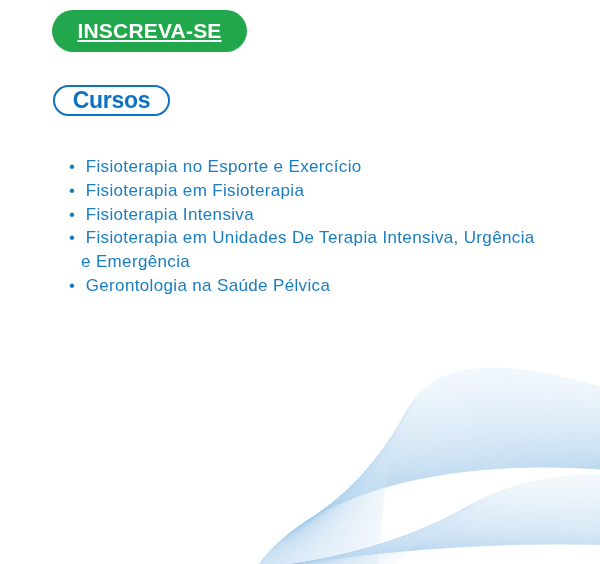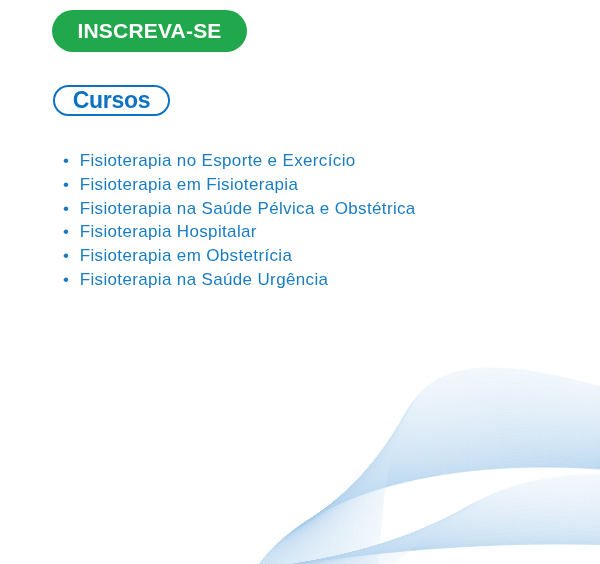--- a/index.html
+++ b/index.html
@@ -40,20 +40,21 @@
     font-family: "Liberation Sans", sans-serif;
     font-size: 21px;
     font-weight: bold;
     letter-spacing: 0.2px;
     line-height: 42px;
     text-align: center;
     padding: 0;
     cursor: pointer;
     z-index: 3;
     white-space: nowrap;
+    text-decoration: underline;
   }
 
   
   #cursos-badge {
     position: absolute;
     left: 53px;
     top: 85px;
     width: 117px;
     height: 31px;
     box-sizing: border-box;
@@ -73,21 +74,21 @@
     letter-spacing: -0.3px;
     white-space: nowrap;
   }
 
   
   #course-list {
     position: absolute;
     left: 62px;
     top: 148px;
     width: 470px;
-    margin: 1px;
+    margin: 7px;
     padding: 0;
     list-style: none;
     z-index: 2;
   }
   .course-item {
     font-family: "Liberation Sans", sans-serif;
     font-size: 17px;
     color: #1a7dc2;
     line-height: 23.8px;
     letter-spacing: 0.35px;
@@ -404,17 +405,16 @@
 
 <button id="subscribe-button">INSCREVA-SE</button>
 
 <div id="cursos-badge">
   <span id="cursos-badge-label">Cursos</span>
 </div>
 
 <ul id="course-list">
     <li class="course-item"><span class="course-bullet">• </span><span>Fisioterapia no Esporte e Exercício</span></li>
     <li class="course-item"><span class="course-bullet">• </span><span>Fisioterapia em Fisioterapia</span></li>
-    <li class="course-item"><span class="course-bullet">• </span><span>Fisioterapia na Saúde Pélvica e Obstétrica</span></li>
-    <li class="course-item"><span class="course-bullet">• </span><span>Fisioterapia Hospitalar</span></li>
-    <li class="course-item"><span class="course-bullet">• </span><span>Fisioterapia em Obstetrícia</span></li>
-    <li class="course-item"><span class="course-bullet">• </span><span>Fisioterapia na Saúde Urgência</span></li>
+    <li class="course-item"><span class="course-bullet">• </span><span>Fisioterapia Intensiva</span></li>
+    <li class="course-item"><span class="course-bullet">• </span><span>Fisioterapia em Unidades De Terapia Intensiva, Urgência e Emergência</span></li>
+    <li class="course-item"><span class="course-bullet">• </span><span>Gerontologia na Saúde Pélvica</span></li>
   </ul>
 
 </body></html>

